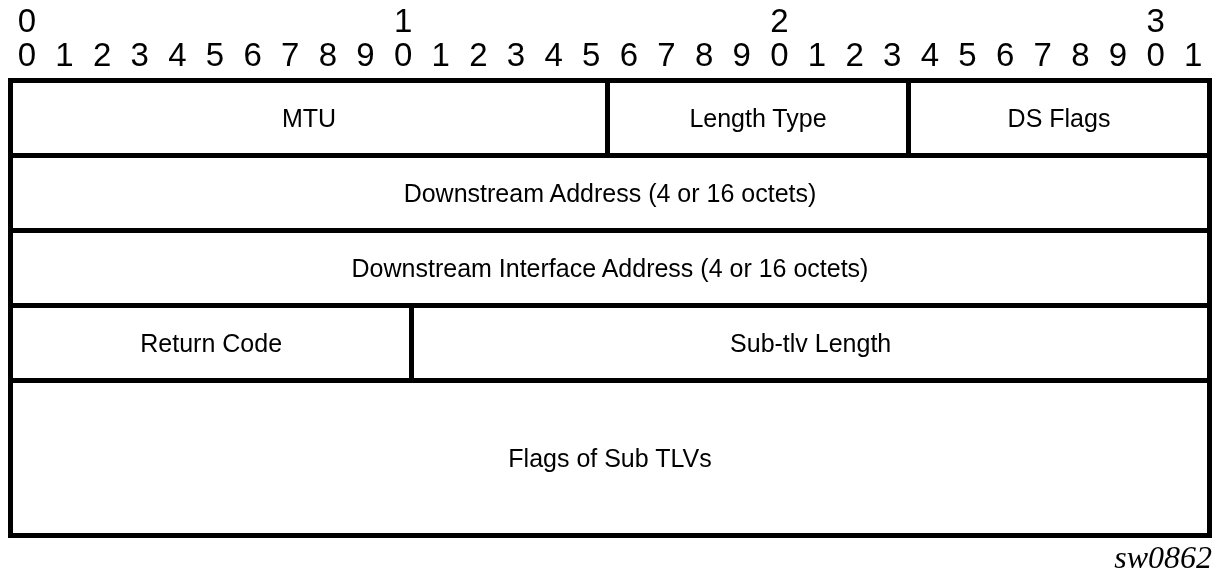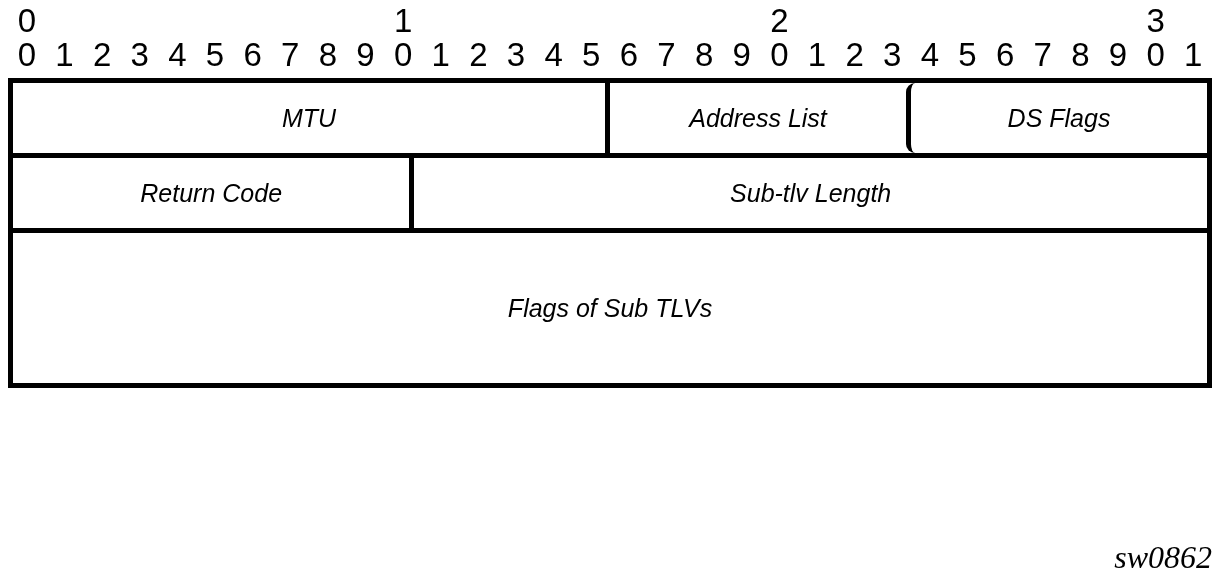--- a/index.html
+++ b/index.html
@@ -56,21 +56,20 @@
     height: 150px;
   }
   .field-cell {
     display: flex;
     align-items: center;
     justify-content: center;
     border-left: 5px solid var(--border-color, #000000);
     font-size: 25px;
     text-align: center;
     min-width: 0;
-    font-style: italic;
   }
   .field-cell:first-child {
     border-left: none;
   }
   .caption {
     position: absolute;
     right: 12px;
     top: 543px;
     font-family: "Liberation Serif", "DejaVu Serif", serif;
     font-style: italic;
@@ -151,24 +150,34 @@
         <div class="ruler-cell">0</div>
         <div class="ruler-cell">1</div>
       </div>
   </div>
   <div class="packet-table">
       <div class="packet-row">
         <div class="field-cell" style="flex: 16 1 0px;">
           <span>MTU</span>
         </div>
         <div class="field-cell" style="flex: 8 1 0px;">
-          <span>Address List</span>
+          <span>Length Type</span>
         </div>
-        <div class="field-cell" style="flex: 8 1 0px; border-radius: 9px;">
+        <div class="field-cell" style="flex: 8 1 0px;">
           <span>DS Flags</span>
+        </div>
+      </div>
+      <div class="packet-row">
+        <div class="field-cell" style="flex: 32 1 0px;">
+          <span>Downstream Address (4 or 16 octets)</span>
+        </div>
+      </div>
+      <div class="packet-row">
+        <div class="field-cell" style="flex: 32 1 0px;">
+          <span>Downstream Interface Address (4 or 16 octets)</span>
         </div>
       </div>
       <div class="packet-row">
         <div class="field-cell" style="flex: 8 1 0px;">
           <span>Return Code</span>
         </div>
         <div class="field-cell" style="flex: 16 1 0px;">
           <span>Sub-tlv Length</span>
         </div>
       </div>

